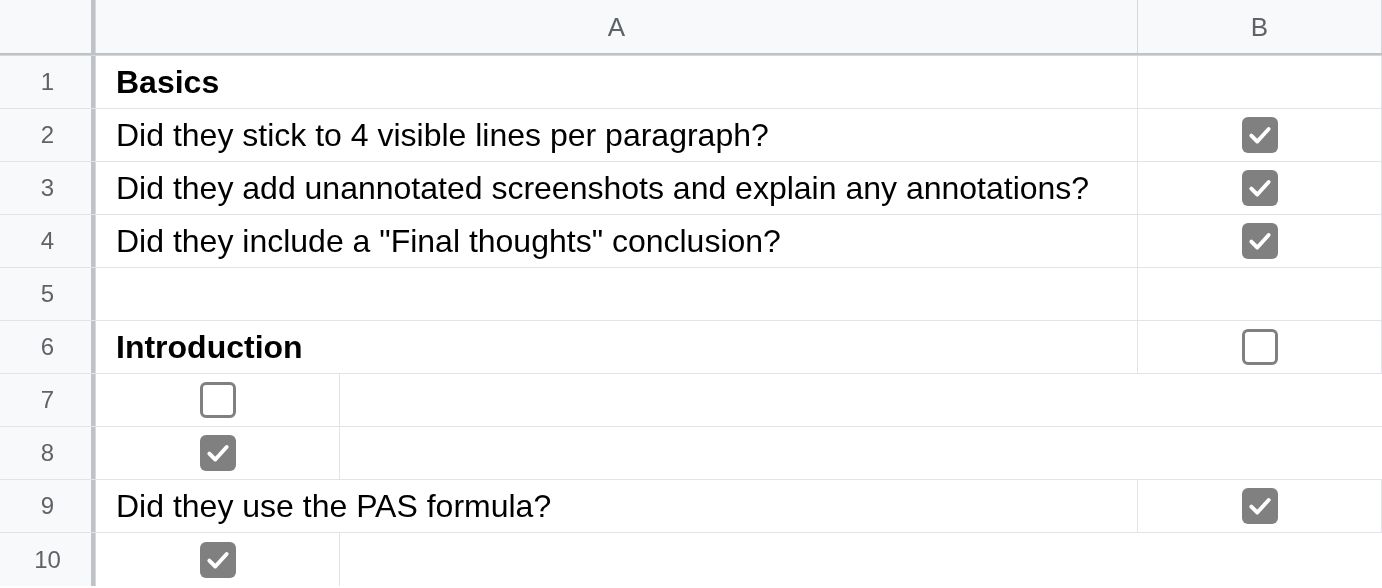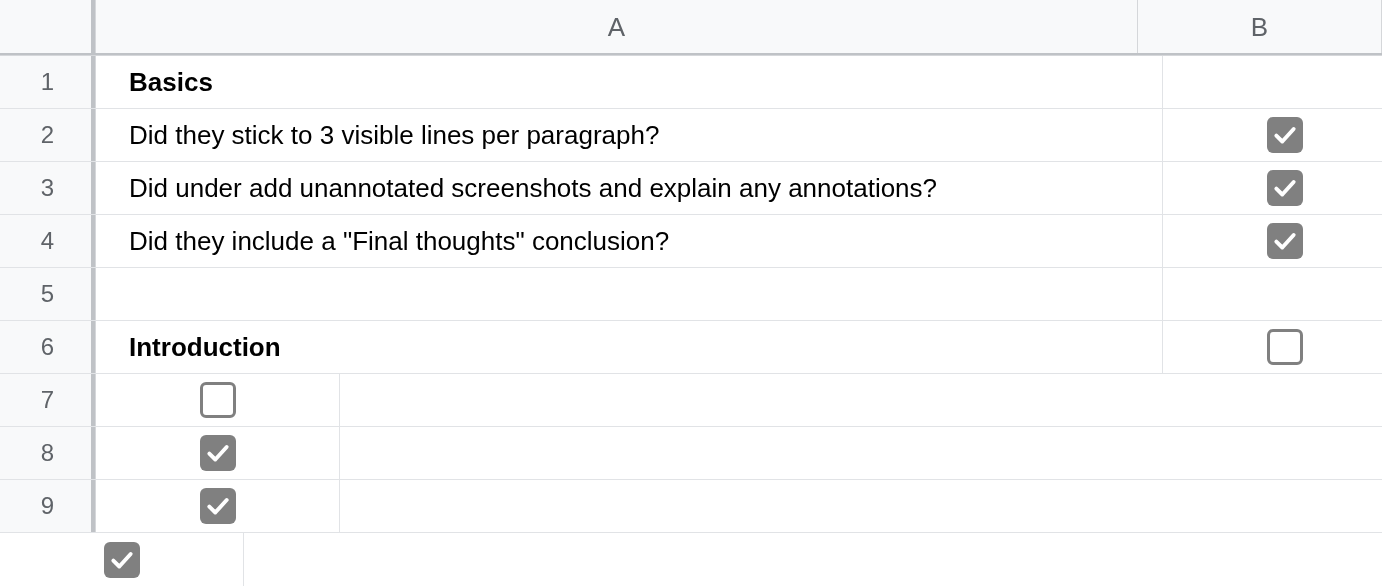--- a/index.html
+++ b/index.html
@@ -82,25 +82,24 @@
     position:absolute;
     right:0;top:0;bottom:0;width:4px;
     background:#bfc2c6;
   }
   .cell-a {
     width: 1042px;
     flex: 0 0 1042px;
     border-right: 1px solid #e1e3e6;
     display: flex;
     align-items: center;
-    padding: 0 8px;
-    font-size: 26px;
+    padding: 0 20px;
+    font-size: 32px;
     color: #000;
     background: #fff;
-    margin-left: 25px;
   }
   .cell-b {
     width: 244px;
     flex: 0 0 244px;
     border-right: 1px solid #e1e3e6;
     display: flex;
     align-items: center;
     justify-content: center;
     background: #fff;
   }
@@ -137,33 +136,33 @@
   <div class="rows">
 
     <div class="row">
       <div class="row-num">1</div>
       <div class="cell-a bold">Basics</div>
       <div class="cell-b"></div>
     </div>
 
     <div class="row">
       <div class="row-num">2</div>
-      <div class="cell-a">Did they stick to 3 visible lines per paragraph?</div>
+      <div class="cell-a">Did they stick to 4 visible lines per paragraph?</div>
       <div class="cell-b">
         <span class="cb checked">
           <svg width="26" height="26" viewBox="0 0 24 24">
               <path d="M4 12.5 L9.5 18 L20 6.5" fill="none" stroke="#fff" stroke-width="3.6" stroke-linecap="round" stroke-linejoin="round"></path>
             </svg>
         </span>
       </div>
     </div>
 
     <div class="row">
       <div class="row-num">3</div>
-      <div class="cell-a">Did under add unannotated screenshots and explain any annotations?</div>
+      <div class="cell-a">Did they add unannotated screenshots and explain any annotations?</div>
       <div class="cell-b">
         <span class="cb checked">
           <svg width="26" height="26" viewBox="0 0 24 24">
               <path d="M4 12.5 L9.5 18 L20 6.5" fill="none" stroke="#fff" stroke-width="3.6" stroke-linecap="round" stroke-linejoin="round"></path>
             </svg>
         </span>
       </div>
     </div>
 
     <div class="row">
@@ -205,30 +204,32 @@
         <span class="cb checked">
           <svg width="26" height="26" viewBox="0 0 24 24">
               <path d="M4 12.5 L9.5 18 L20 6.5" fill="none" stroke="#fff" stroke-width="3.6" stroke-linecap="round" stroke-linejoin="round"></path>
             </svg>
         </span>
       </div>
     </div>
 
     <div class="row">
       <div class="row-num">9</div>
+      <div class="cell-a">Did they use the PAS formula?</div>
       <div class="cell-b">
         <span class="cb checked">
           <svg width="26" height="26" viewBox="0 0 24 24">
               <path d="M4 12.5 L9.5 18 L20 6.5" fill="none" stroke="#fff" stroke-width="3.6" stroke-linecap="round" stroke-linejoin="round"></path>
             </svg>
         </span>
       </div>
     </div>
 
     <div class="row" style="border-bottom:none;">
+      <div class="row-num">10</div>
       <div class="cell-b">
         <span class="cb checked">
           <svg width="26" height="26" viewBox="0 0 24 24">
               <path d="M4 12.5 L9.5 18 L20 6.5" fill="none" stroke="#fff" stroke-width="3.6" stroke-linecap="round" stroke-linejoin="round"></path>
             </svg>
         </span>
       </div>
     </div>
 
   </div>

